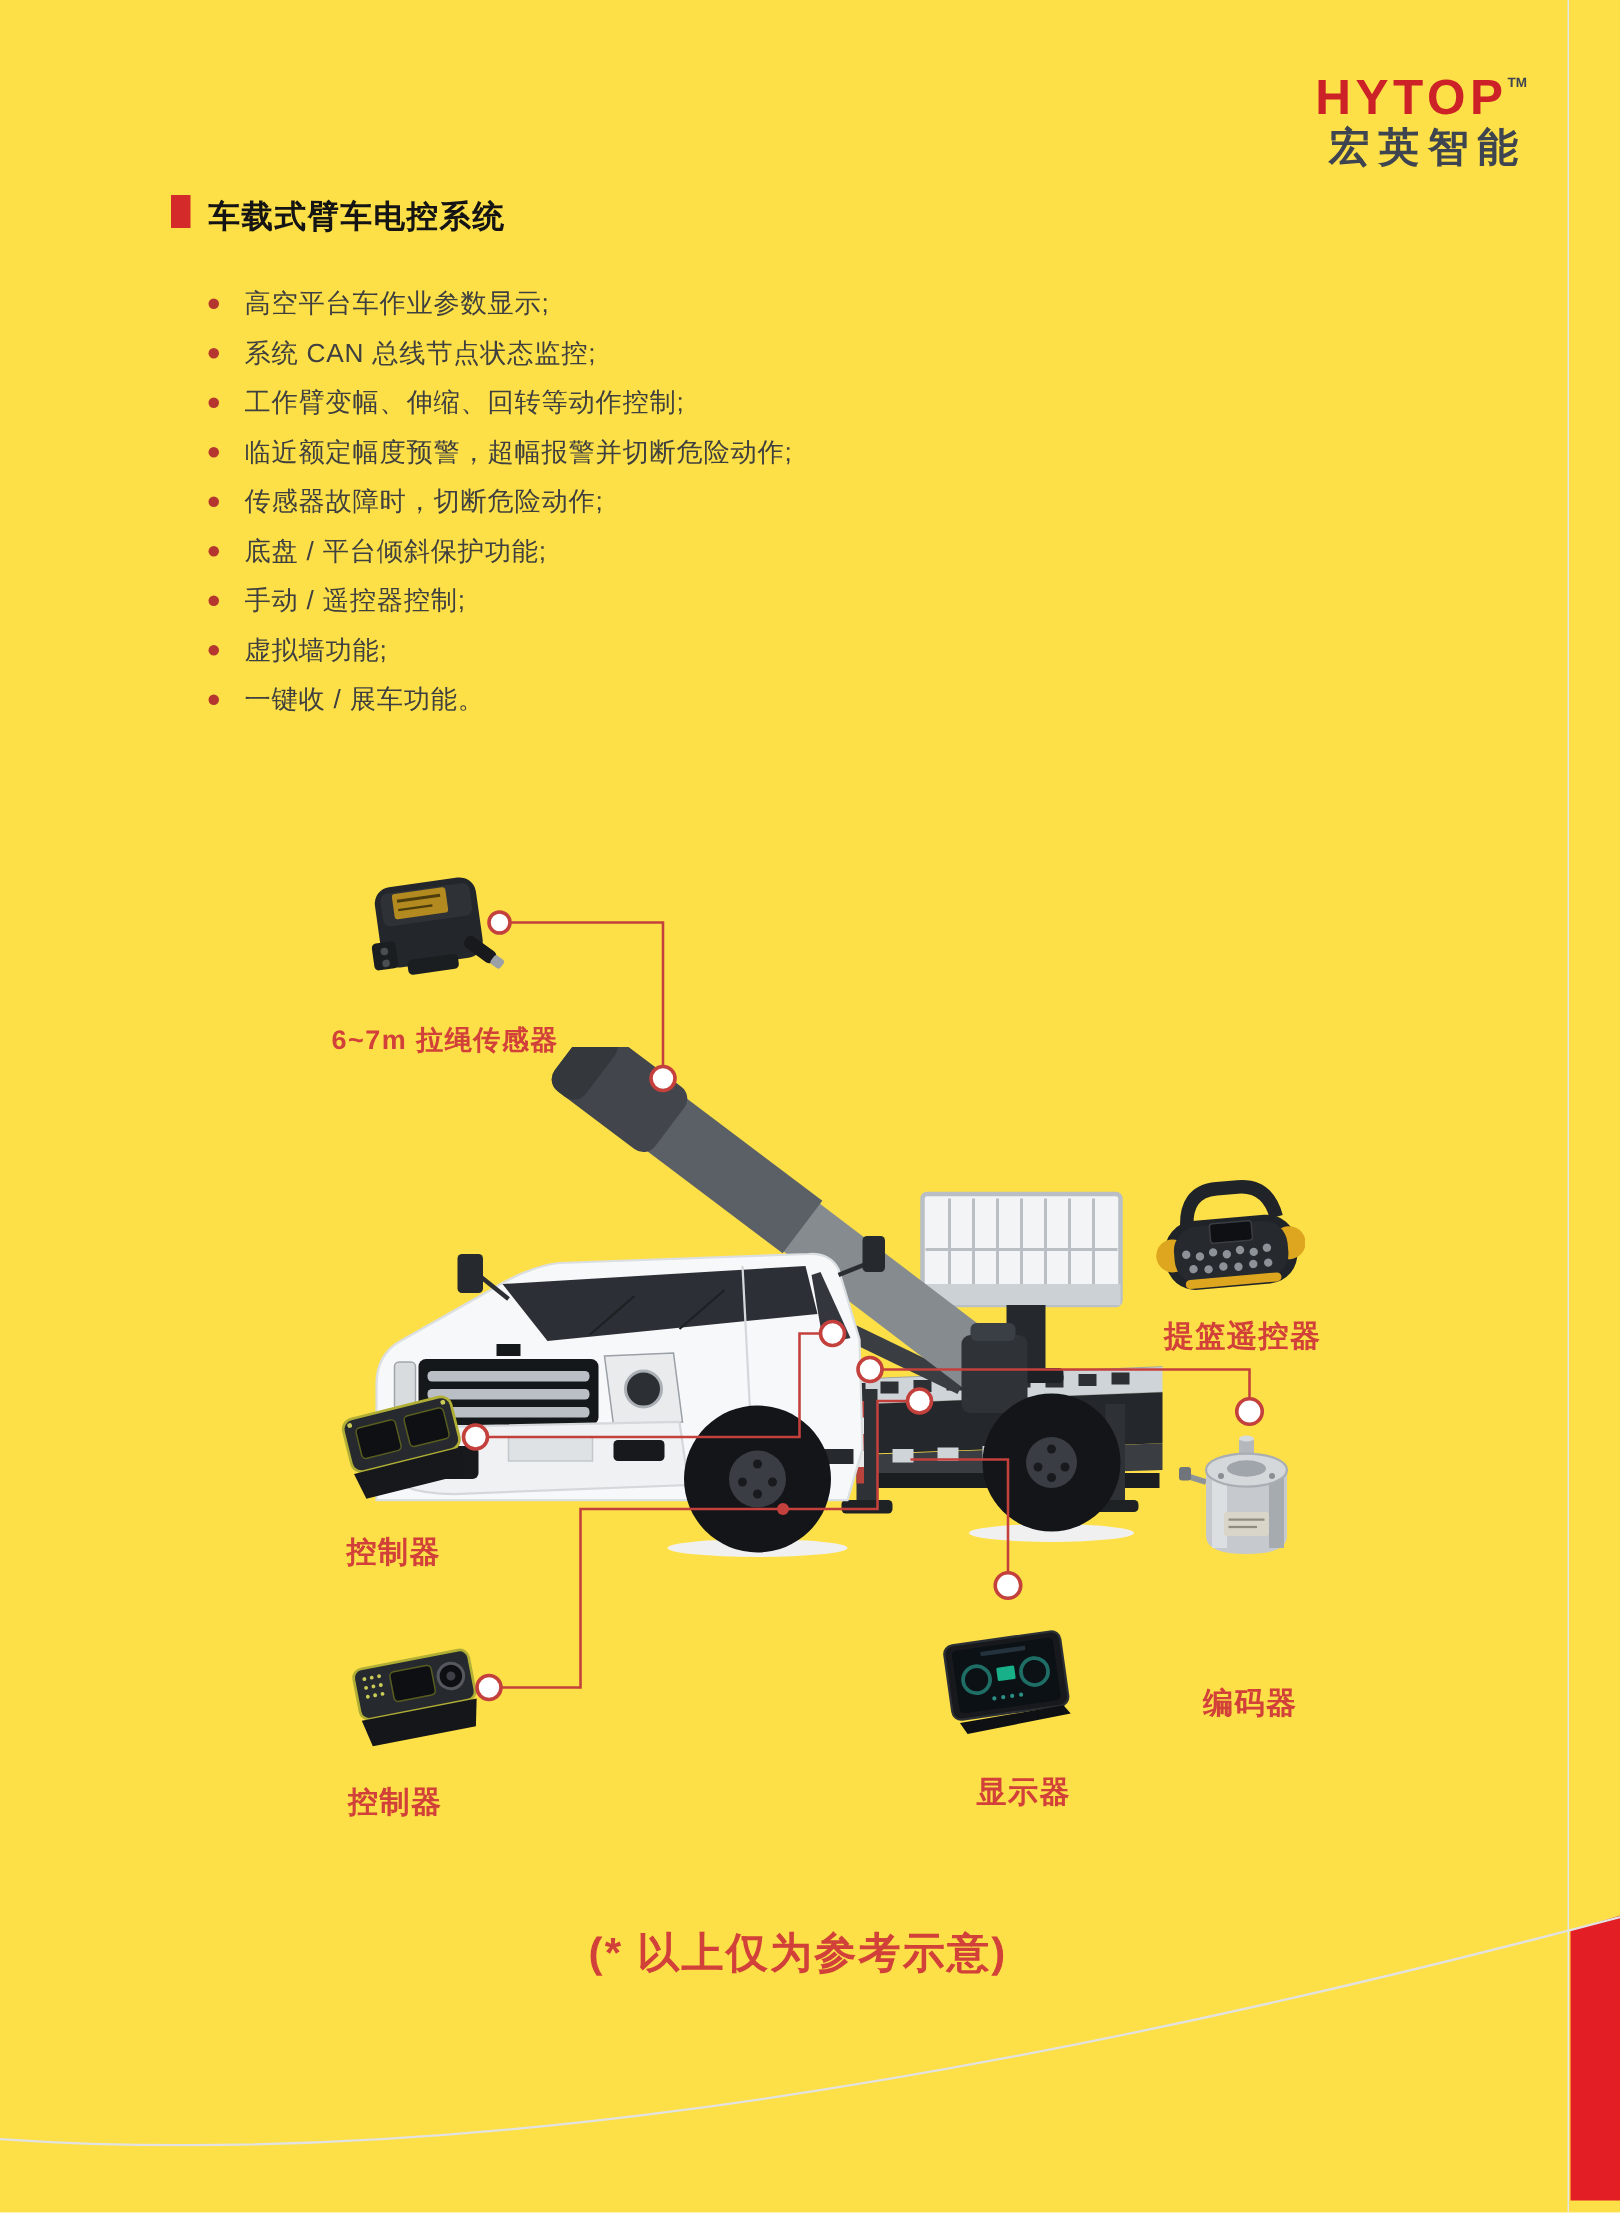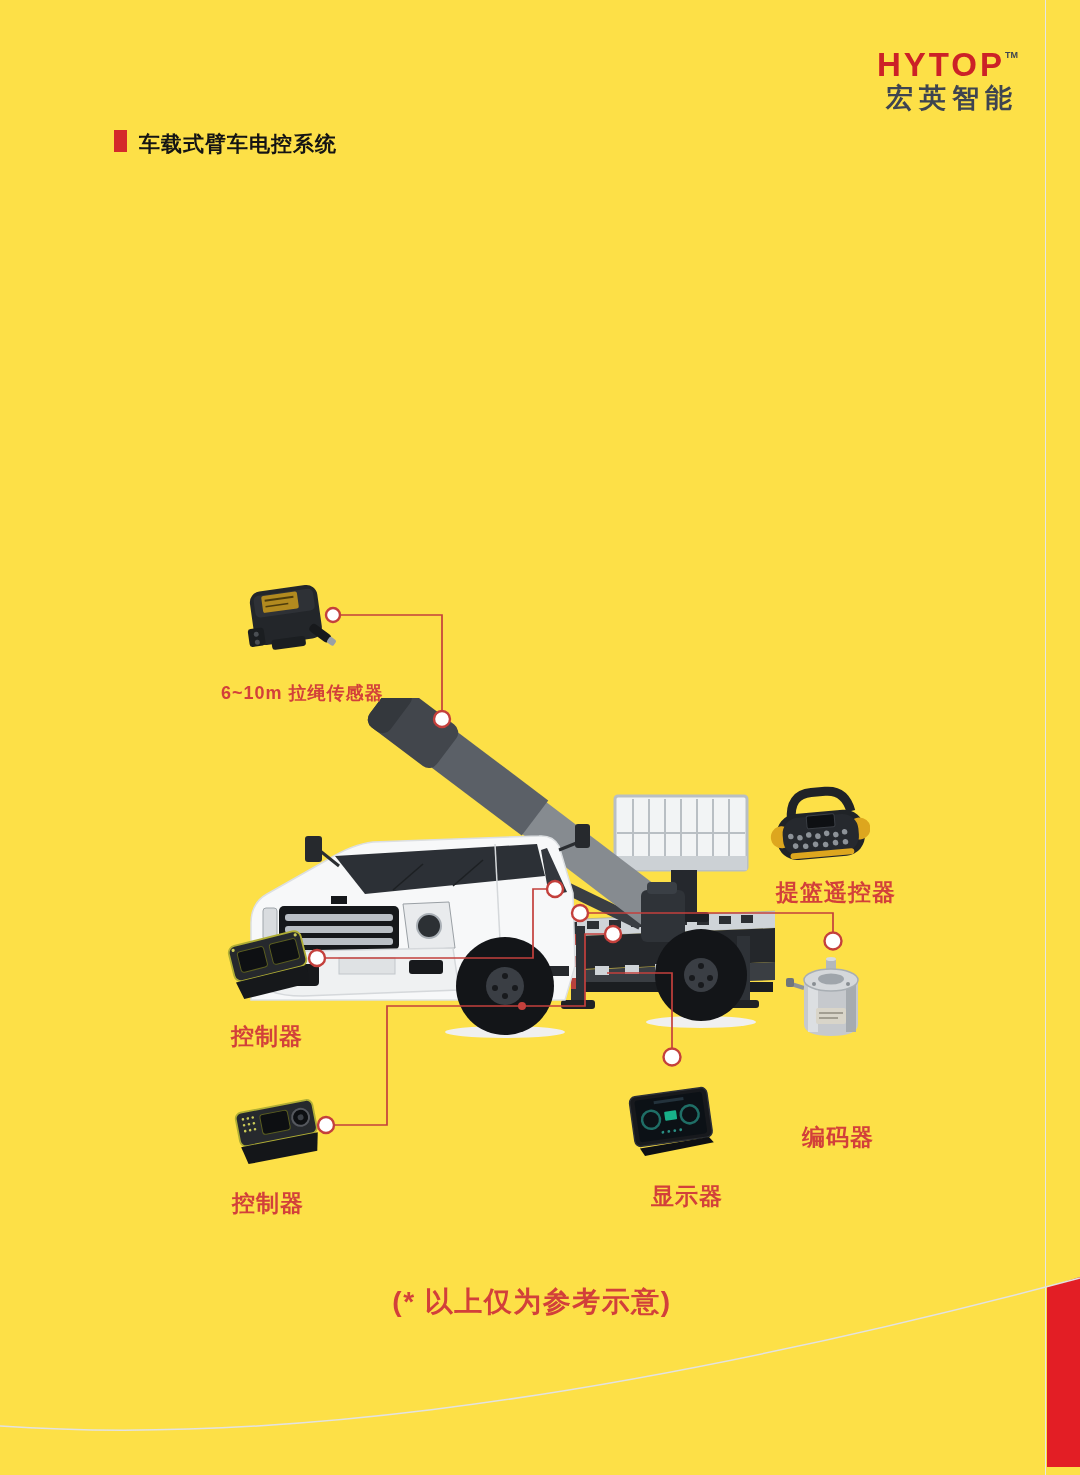--- a/index.html
+++ b/index.html
@@ -21,21 +21,21 @@
   
   .features{position:absolute;left:163px;top:186px;margin:0;padding:0;list-style:none;}
   .features li{
     position:relative;height:33px;line-height:33px;
     font-size:17.5px;font-weight:500;color:#3f3f3f;letter-spacing:0.5px;white-space:nowrap;
   }
   .features li::before{
     content:"";position:absolute;left:-24px;top:13px;width:7px;height:7px;border-radius:50%;background:#b5362f;
   }
   
-  .dlabel{position:absolute;font-size:23px;font-weight:700;color:#d2403a;letter-spacing:1px;white-space:nowrap;}
+  .dlabel{position:absolute;font-size:20px;font-weight:700;color:#d2403a;letter-spacing:1px;white-space:nowrap;}
   .overlay{position:absolute;left:0;top:0;pointer-events:none;}
   .device{position:absolute;}
   
   .footnote{
     position:absolute;left:332px;top:1283px;width:400px;text-align:center;
     font-size:28px;font-weight:700;color:#d2403a;letter-spacing:1.5px;
   }
   .bottom-deco{position:absolute;left:0;top:1270px;}
 </style>
 </head>
@@ -50,20 +50,31 @@
       <span class="logo-brand">HYTOP</span><span class="logo-tm">TM</span>
     </div>
     <div class="logo-sub">宏英智能</div>
   </div>
 
   <div class="title-row">
     <div class="title-marker"></div>
     <div class="title-text">车载式臂车电控系统</div>
   </div>
 
+  <ul class="features">
+    <li>高空平台车作业参数显示;</li>
+    <li>系统 CAN 总线节点状态监控;</li>
+    <li>工作臂变幅、伸缩、回转等动作控制;</li>
+    <li>临近额定幅度预警，超幅报警并切断危险动作;</li>
+    <li>传感器故障时，切断危险动作;</li>
+    <li>底盘 / 平台倾斜保护功能;</li>
+    <li>手动 / 遥控器控制;</li>
+    <li>虚拟墙功能;</li>
+    <li>一键收 / 展车功能。</li>
+  </ul>
 
   <svg class="device" style="left:238px;top:580px;" width="104" height="82" viewBox="0 0 104 82">
     <g transform="rotate(-8 48 36)">
       <rect x="14" y="8" width="68" height="54" rx="11" fill="#23262a"></rect>
       <rect x="18" y="12" width="60" height="22" rx="5" fill="#2e3136"></rect>
       <rect x="26" y="13" width="36" height="17" rx="2" fill="#b28a1f"></rect>
       <line x1="29" y1="18" x2="58" y2="18" stroke="#4d3c0c" stroke-width="2"></line>
       <line x1="29" y1="24" x2="52" y2="24" stroke="#4d3c0c" stroke-width="1.5"></line>
       <rect x="8" y="44" width="16" height="18" rx="3" fill="#1b1e21"></rect>
       <circle cx="16" cy="50" r="2.5" fill="#4a4e53"></circle>
@@ -292,21 +303,21 @@
       <circle cx="555" cy="889" r="8"></circle>
       <circle cx="580" cy="913" r="8"></circle>
       <circle cx="833" cy="941" r="8.5"></circle>
       <circle cx="613" cy="934" r="8"></circle>
       <circle cx="326" cy="1125" r="8"></circle>
       <circle cx="672" cy="1057" r="8.5"></circle>
     </g>
     <circle cx="522" cy="1006" r="4" fill="#c4403c"></circle>
   </svg>
 
-  <div class="dlabel" style="left:221px;top:681px;font-size:18px;">6~10m 拉绳传感器</div>
+  <div class="dlabel" style="left:221px;top:681px;font-size:18px;">6~7m 拉绳传感器</div>
   <div class="dlabel" style="left:776px;top:877px;">提篮遥控器</div>
   <div class="dlabel" style="left:231px;top:1021px;">控制器</div>
   <div class="dlabel" style="left:802px;top:1122px;">编码器</div>
   <div class="dlabel" style="left:232px;top:1188px;">控制器</div>
   <div class="dlabel" style="left:651px;top:1181px;font-family:Liberation Mono, monospace;">显示器</div>
 
   <div class="footnote">(* 以上仅为参考示意)</div>
 
   <svg class="bottom-deco" width="1080" height="205" viewBox="0 0 1080 205">
     <polygon points="1047,17 1080,7 1080,197 1047,197" fill="#e31e25"></polygon>

